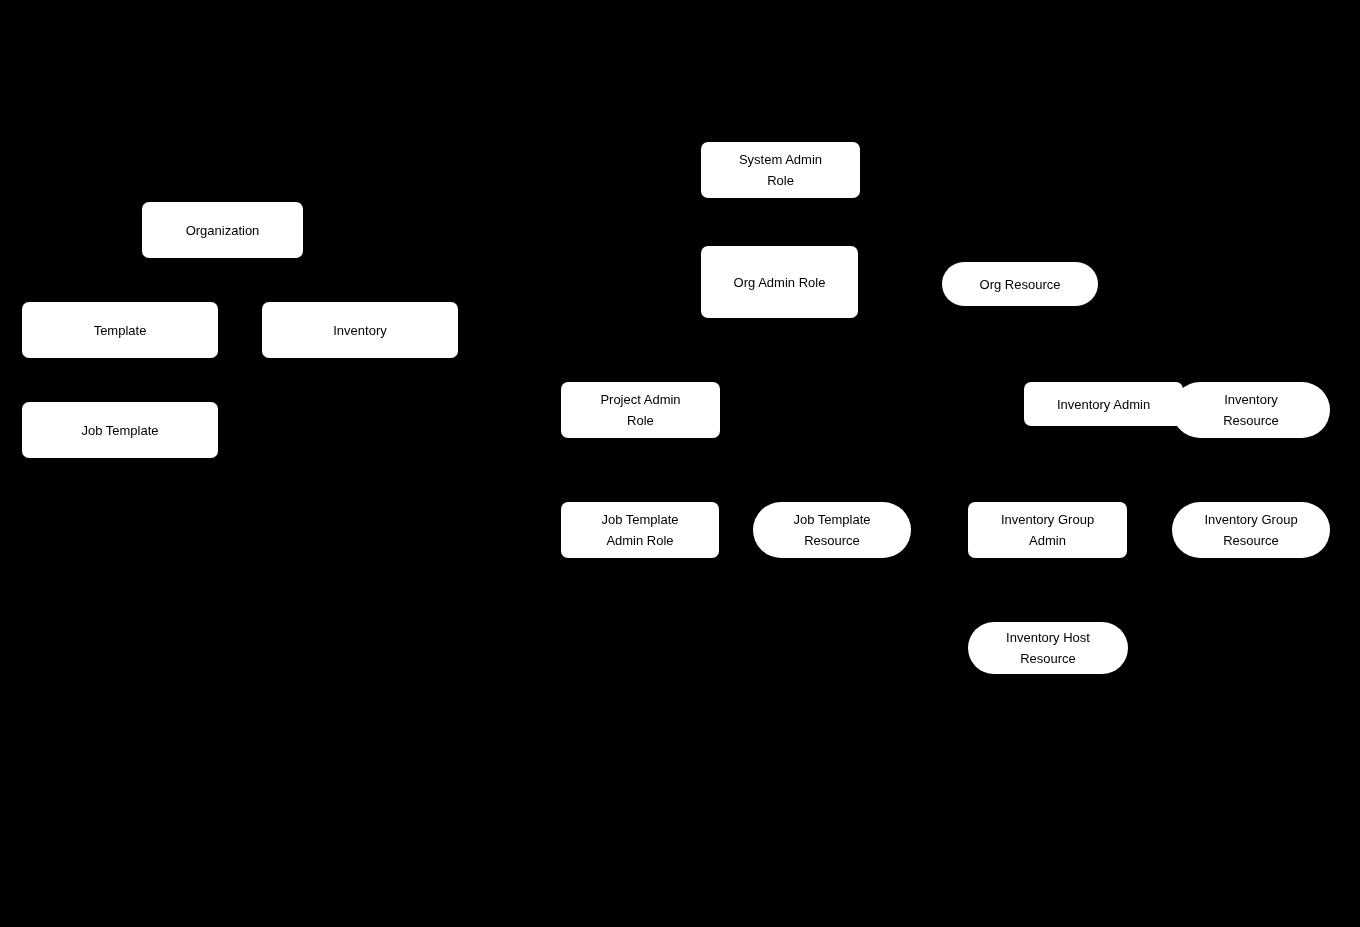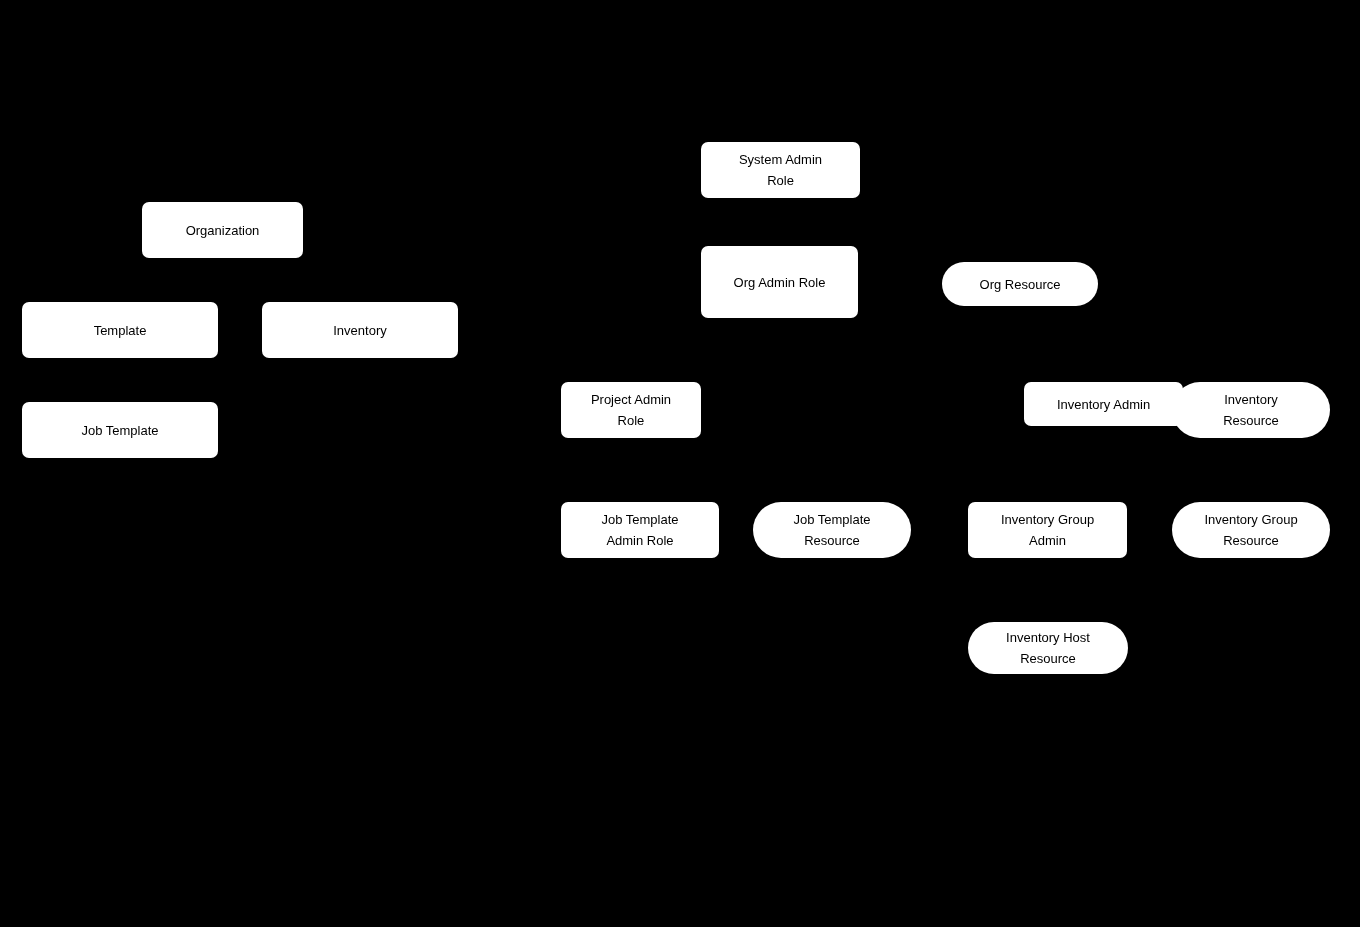--- a/index.html
+++ b/index.html
@@ -54,21 +54,21 @@
 
 
 
   <div class="node rect" style="left:701px; top:142px; width:159px; height:56px">System Admin
 Role</div>
 
   <div class="node rect" style="left:701px; top:246px; width:157px; height:72px">Org Admin Role</div>
 
   <div class="node pill" style="left:942px; top:262px; width:156px; height:44px">Org Resource</div>
 
-  <div class="node rect" style="left:561px; top:382px; width:140px; height:56px">Project Admin
+  <div class="node rect" style="left:561px; top:382px; width:159px; height:56px">Project Admin
 Role</div>
 
 
   <div class="node rect" style="left:1024px; top:382px; width:159px; height:44px">Inventory Admin</div>
 
   <div class="node pill" style="left:1172px; top:382px; width:158px; height:56px">Inventory
 Resource</div>
 
   <div class="node rect" style="left:561px; top:502px; width:158px; height:56px">Job Template
 Admin Role</div>

